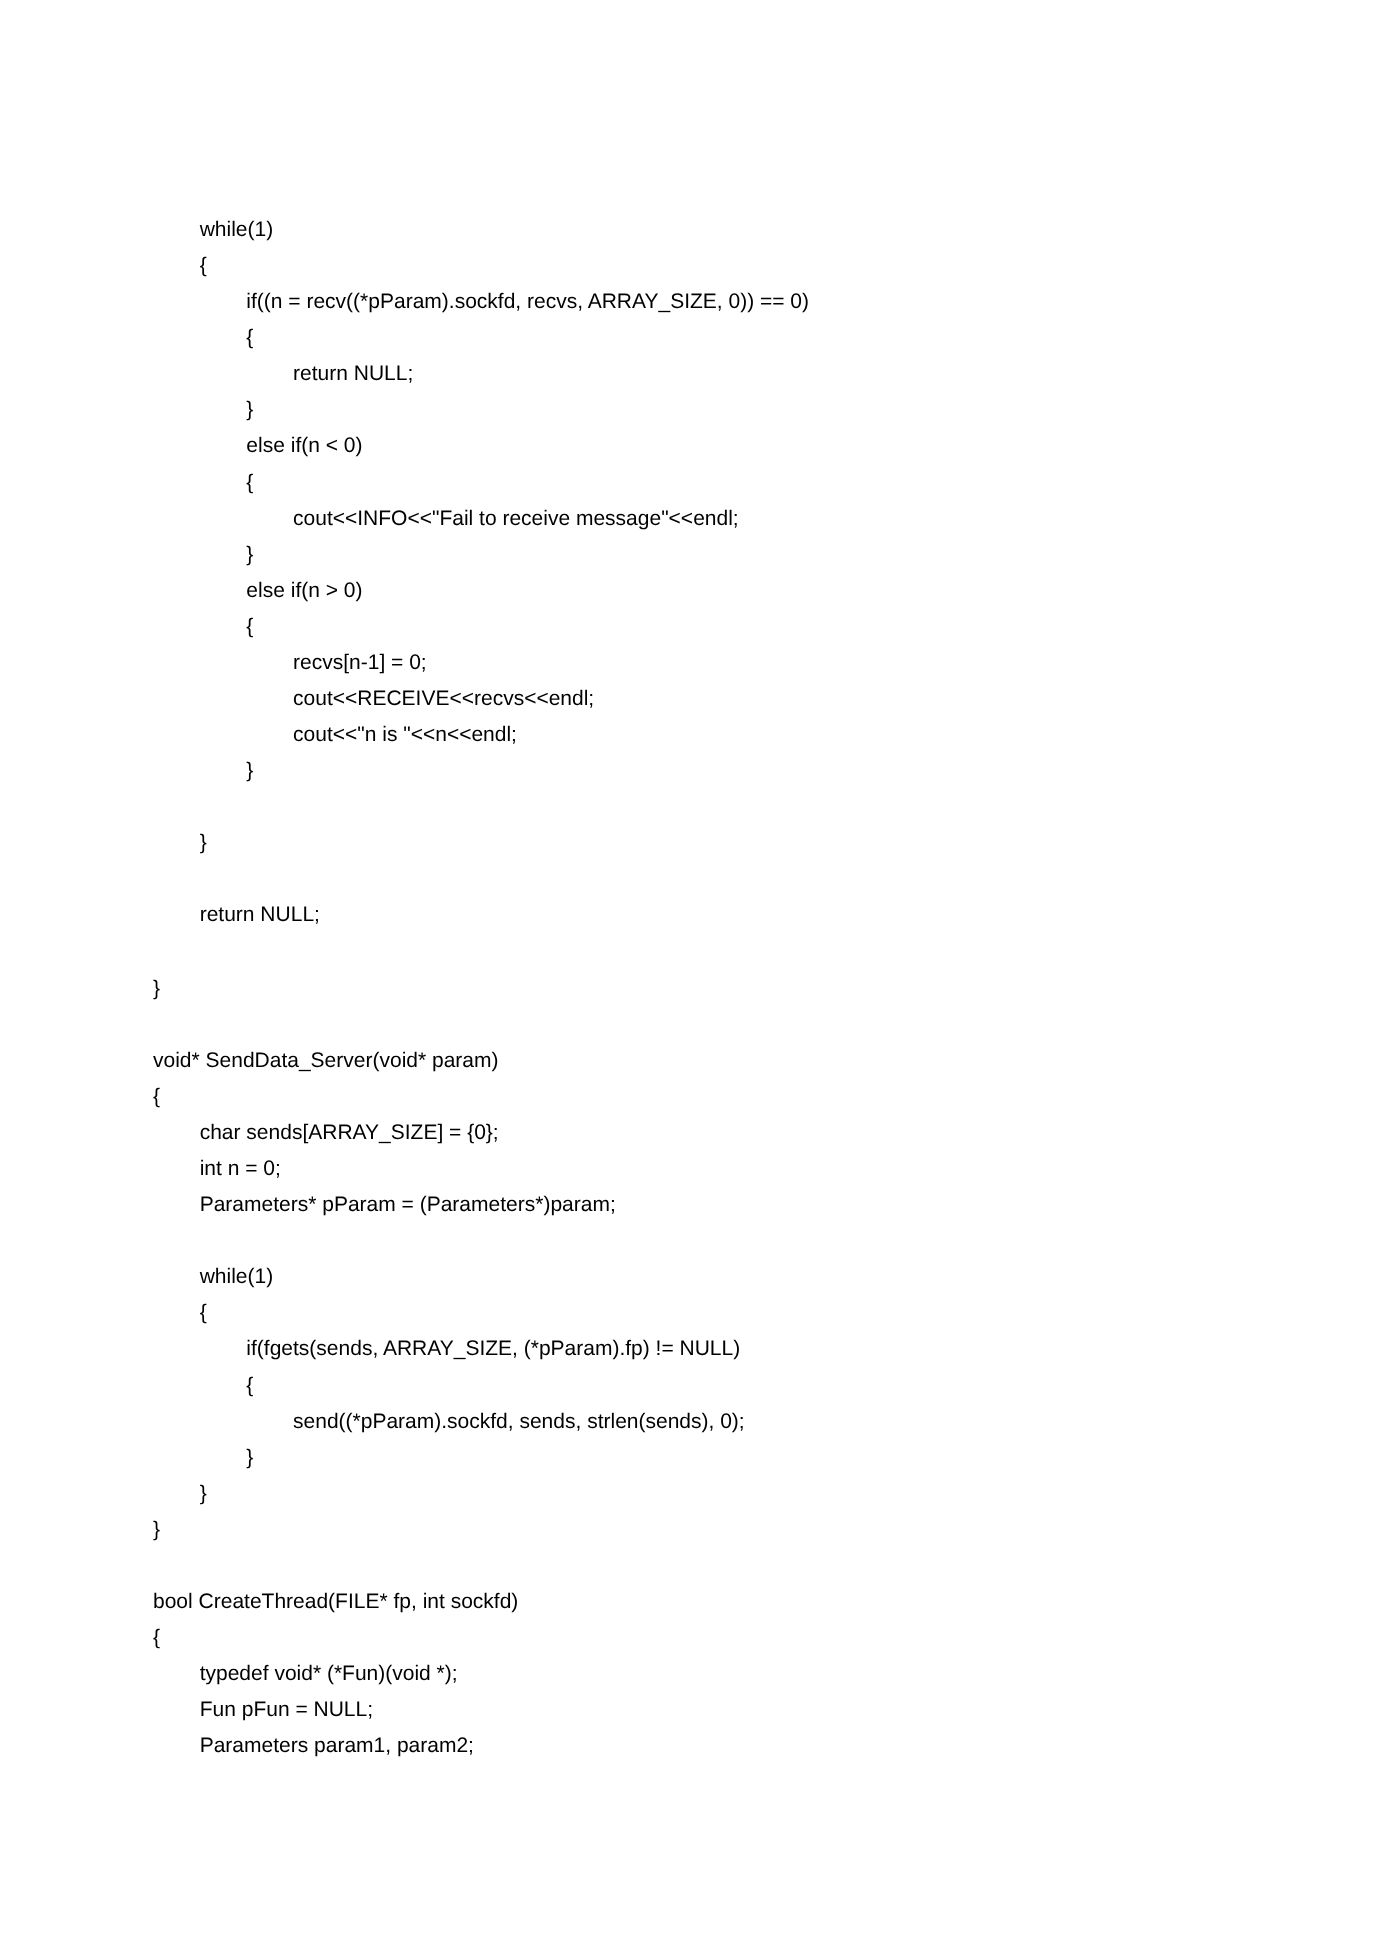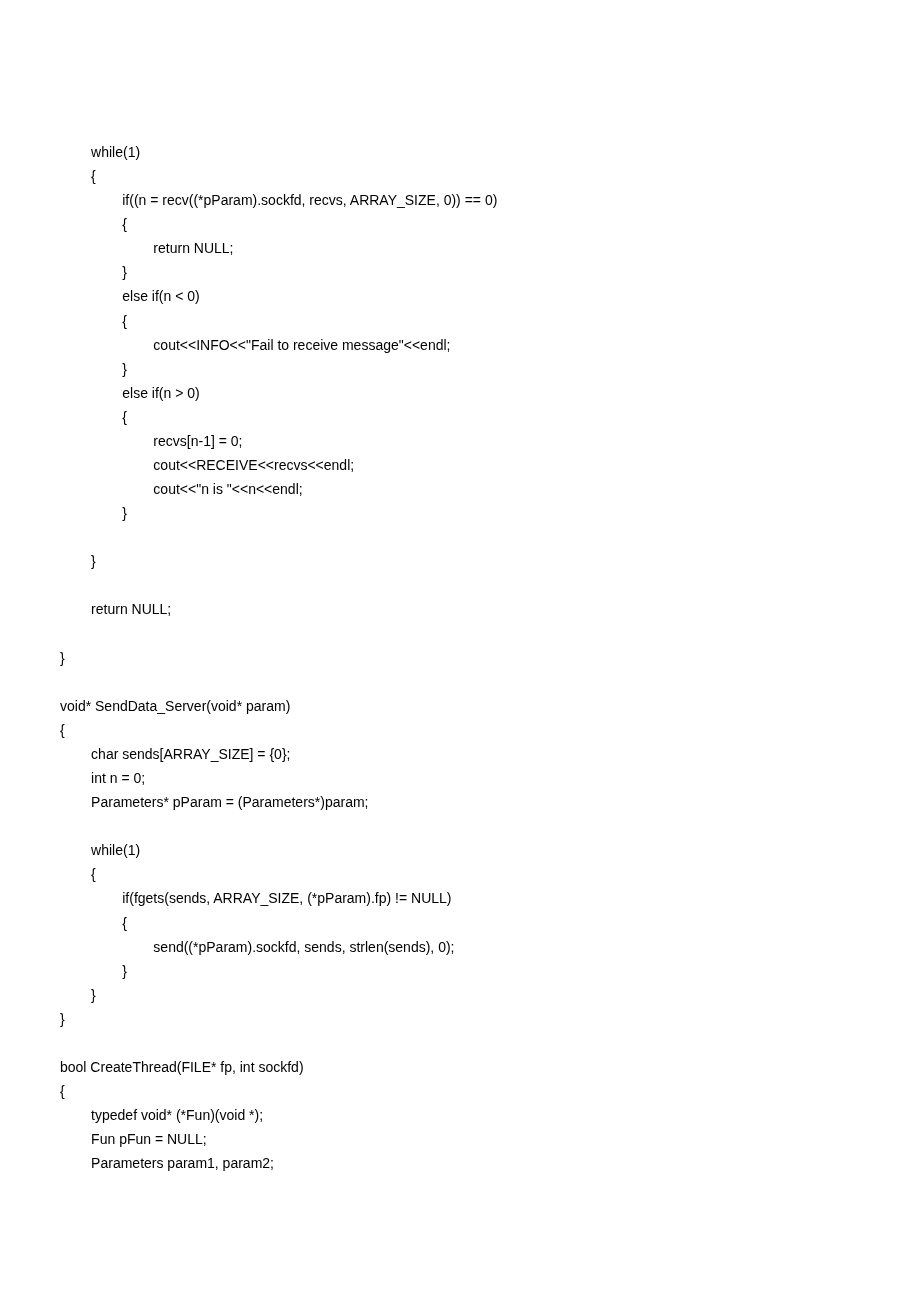--- a/index.html
+++ b/index.html
@@ -6,21 +6,21 @@
       margin: 0;
       padding: 0;
       background: #ffffff;
       font-family: "Segoe UI", Arial, sans-serif;
       font-size: 14px;
       line-height: 1.7;
       color: #000;
     }
     .page {
       width: 820px;
-      padding: 140px 130px 100px 60px;
+      padding: 140px 130px 100px 102px;
       box-sizing: border-box;
     }
     .code {
       white-space: pre;
       font-family: "Segoe UI", Arial, sans-serif;
       font-size: 14px;
       line-height: 1.72;
     }
   </style>
 </head>

